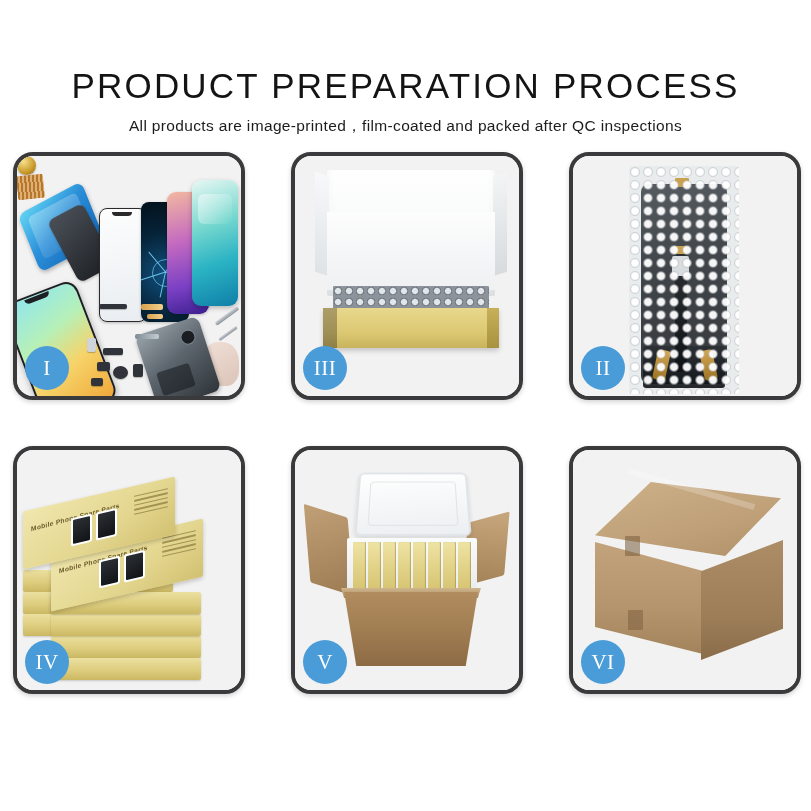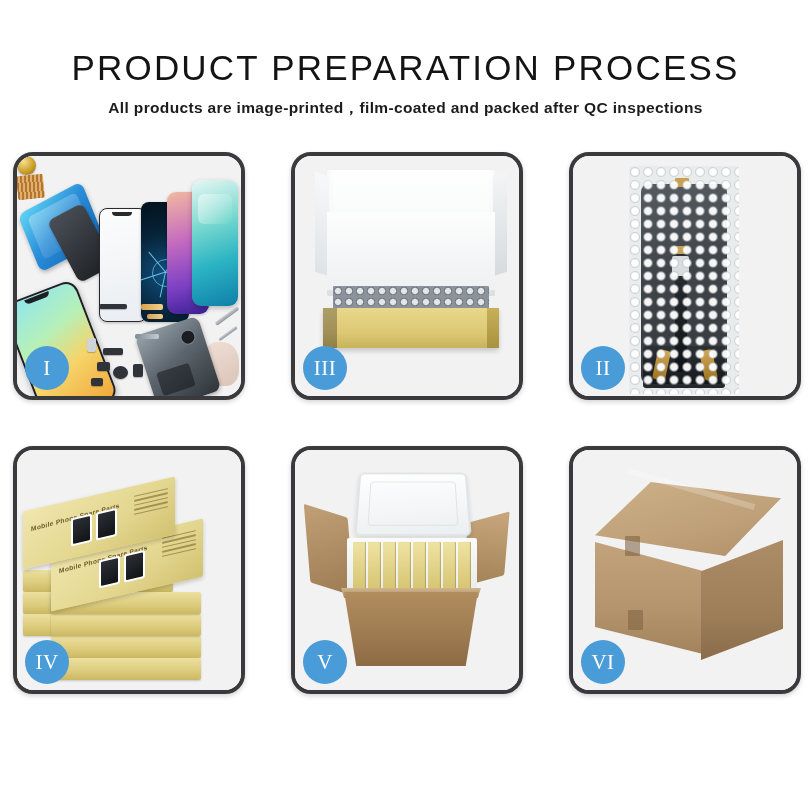--- a/index.html
+++ b/index.html
@@ -11,36 +11,36 @@
     width: 811px;
     height: 811px;
     font-family: "Liberation Sans", sans-serif;
     overflow: hidden;
     position: relative;
   }
 
   
   .header {
     width: 811px;
-    padding-top: 48px;
+    padding-top: 66px;
     text-align: center;
   }
   .page-title {
     font-family: "Liberation Sans", sans-serif;
     font-size: 35px;
     font-weight: 500;
     letter-spacing: 2.2px;
     color: #141414;
     line-height: 40px;
     white-space: nowrap;
   }
   .page-subtitle {
     font-family: "Liberation Sans", sans-serif;
     font-size: 15.5px;
-    font-weight: 700;
+    font-weight: 400;
     letter-spacing: 0.35px;
     color: #1c1c1c;
     line-height: 22px;
     margin-top: 9px;
     white-space: nowrap;
   }
 
   
   .panel-grid {
     position: absolute;

